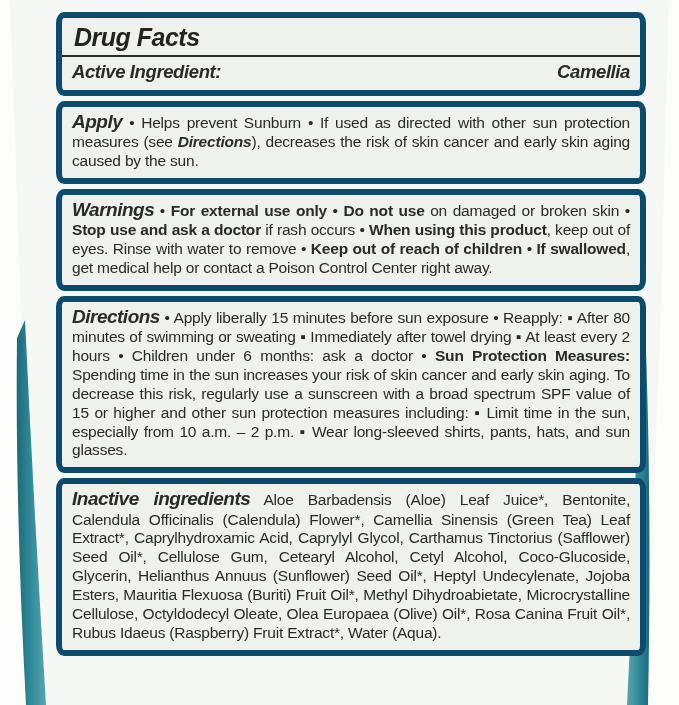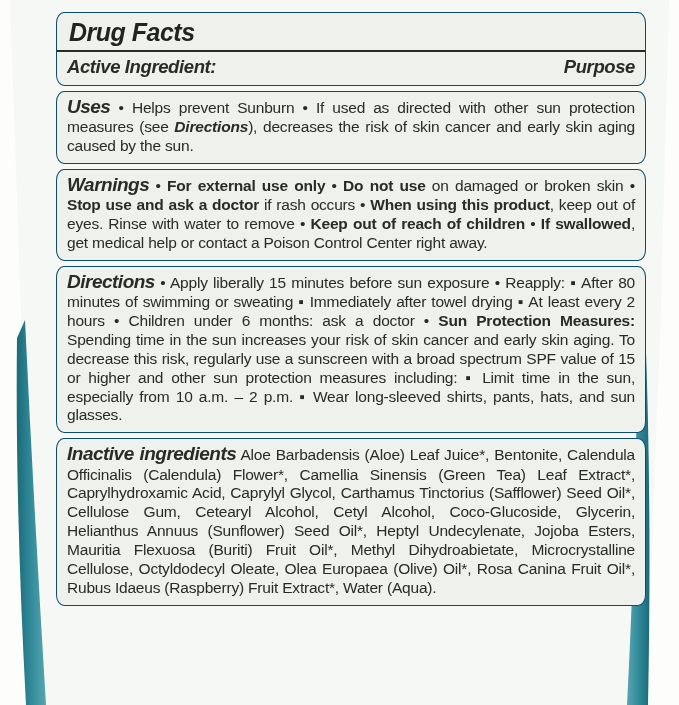--- a/index.html
+++ b/index.html
@@ -8,21 +8,21 @@
     font-family:"Liberation Sans",sans-serif;
   }
   .tube{position:relative;width:679px;height:705px;}
   .tube-bg{position:absolute;left:0;top:0;width:679px;height:705px;}
   .panel{
     position:absolute;left:56px;top:12px;width:590px;
     display:flex;flex-direction:column;gap:5px;
   }
   .box{
     background:#eef1ec;
-    border:1px solid #0c4a6e;
+    border:6px solid #0c4a6e;
     border-radius:8px/11px;
     padding:3px 10px 7px;
     color:#2a2a28;
     box-sizing:border-box;
   }
   .box p{
     margin:0;font-size:15.5px;line-height:1.22;letter-spacing:-0.2px;
     text-align:justify;color:#2a2a28;
   }
   span.b{font-weight:bold;}
@@ -68,26 +68,26 @@
     <path d="M645 324 Q652 500 648 705 L627 705 Q637 515 637 338 Z" fill="url(#tealR)"></path>
   </svg>
 
   <div class="panel">
 
     <section class="box">
       <h1 class="title">Drug Facts</h1>
       <div class="rule"></div>
       <div class="ai-head">
         <span>Active Ingredient:</span>
-        <span>Purpose</span>
+        <span>Camellia</span>
       </div>
     </section>
 
     <section class="box">
-      <p><span class="h">Uses</span><span> • Helps prevent Sunburn • If used as directed with other sun protection measures (see </span><span class="b i">Directions</span><span>), decreases the risk of skin cancer and early skin aging caused by the sun.</span></p>
+      <p><span class="h">Apply</span><span> • Helps prevent Sunburn • If used as directed with other sun protection measures (see </span><span class="b i">Directions</span><span>), decreases the risk of skin cancer and early skin aging caused by the sun.</span></p>
     </section>
 
     <section class="box">
       <p><span class="h">Warnings</span><span> • </span><span class="b">For external use only</span><span> • </span><span class="b">Do not use</span><span> on damaged or broken skin • </span><span class="b">Stop use and ask a doctor</span><span> if rash occurs • </span><span class="b">When using this product</span><span>, keep out of eyes. Rinse with water to remove • </span><span class="b">Keep out of reach of children</span><span> • </span><span class="b">If swallowed</span><span>, get medical help or contact a Poison Control Center right away.</span></p>
     </section>
 
     <section class="box">
       <p><span class="h">Directions</span><span> • Apply liberally 15 minutes before sun exposure • Reapply: ▪ After 80 minutes of swimming or sweating ▪ Immediately after towel drying ▪ At least every 2 hours • Children under 6 months: ask a doctor • </span><span class="b">Sun Protection Measures:</span><span> Spending time in the sun increases your risk of skin cancer and early skin aging. To decrease this risk, regularly use a sunscreen with a broad spectrum SPF value of 15 or higher and other sun protection measures including: ▪ Limit time in the sun, especially from 10 a.m. – 2 p.m. ▪ Wear long-sleeved shirts, pants, hats, and sun glasses.</span></p>
     </section>
 

